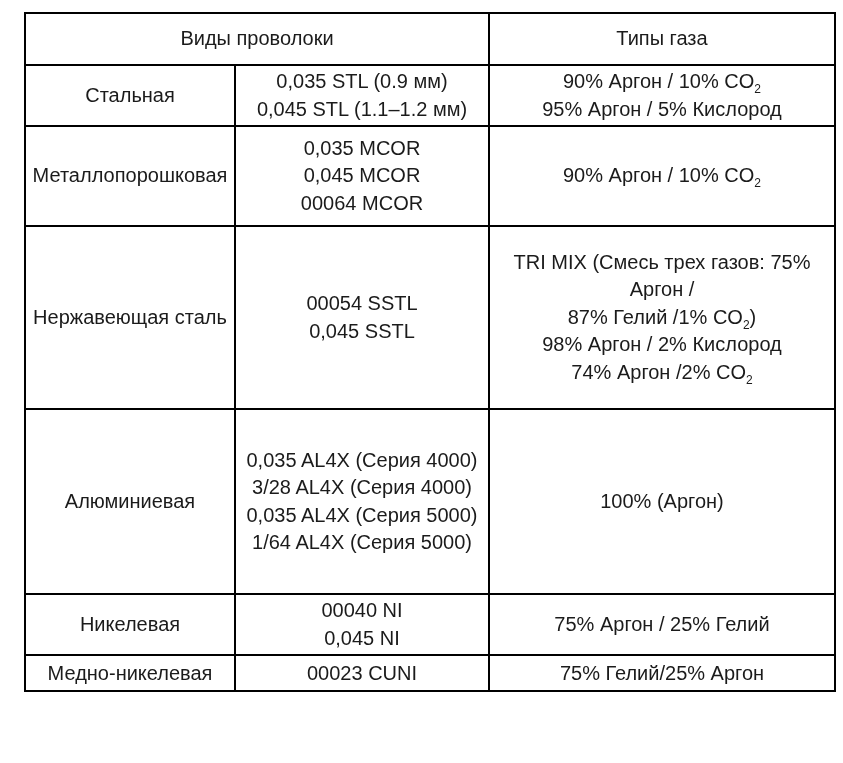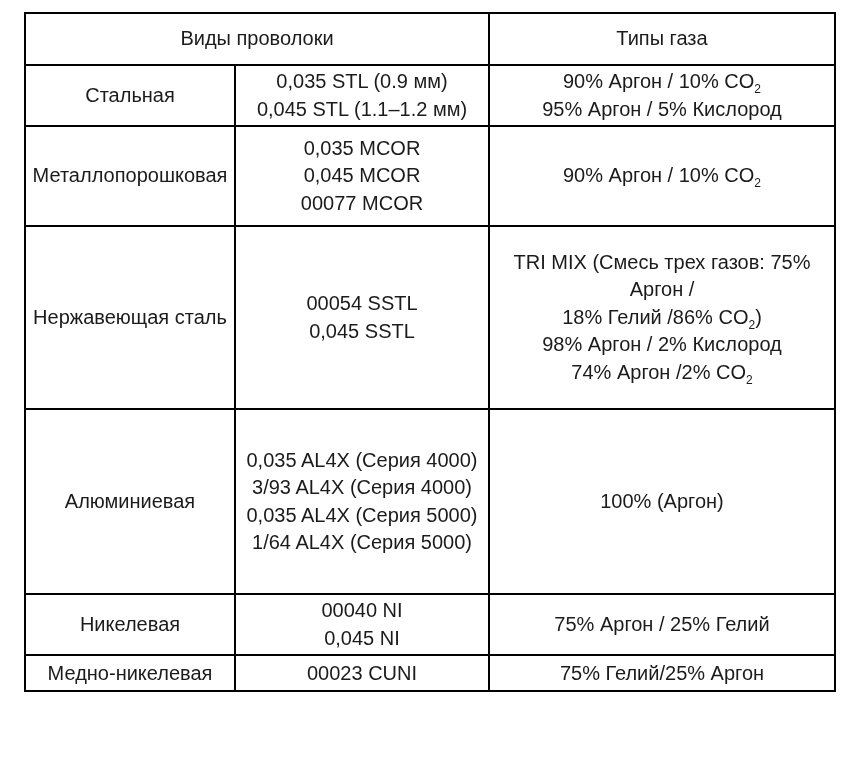--- a/index.html
+++ b/index.html
@@ -71,45 +71,45 @@
           <td>
             <div class="line"><span>90% Аргон / 10% CO</span><sub>2</sub></div>
             <div class="line"><span>95% Аргон / 5% Кислород</span></div>
           </td>
         </tr>
         <tr>
           <td>Металлопорошковая</td>
           <td>
             <div class="line">0,035 MCOR</div>
             <div class="line">0,045 MCOR</div>
-            <div class="line">00077 MCOR</div>
+            <div class="line">00064 MCOR</div>
           </td>
           <td>
             <div class="line"><span>90% Аргон / 10% CO</span><sub>2</sub></div>
           </td>
         </tr>
         <tr>
           <td>Нержавеющая сталь</td>
           <td>
             <div class="line">00054 SSTL</div>
             <div class="line">0,045 SSTL</div>
           </td>
           <td>
             <div class="line"><span>TRI MIX (Смесь трех газов: 75%</span></div>
             <div class="line"><span>Аргон /</span></div>
-            <div class="line"><span>18% Гелий /86% CO</span><sub>2</sub><span>)</span></div>
+            <div class="line"><span>87% Гелий /1% CO</span><sub>2</sub><span>)</span></div>
             <div class="line"><span>98% Аргон / 2% Кислород</span></div>
             <div class="line"><span>74% Аргон /2% CO</span><sub>2</sub></div>
           </td>
         </tr>
         <tr>
           <td>Алюминиевая</td>
           <td>
             <div class="line">0,035 AL4X (Серия 4000)</div>
-            <div class="line">3/93 AL4X (Серия 4000)</div>
+            <div class="line">3/28 AL4X (Серия 4000)</div>
             <div class="line">0,035 AL4X (Серия 5000)</div>
             <div class="line">1/64 AL4X (Серия 5000)</div>
           </td>
           <td>
             <div class="line"><span>100% (Аргон)</span></div>
           </td>
         </tr>
         <tr>
           <td>Никелевая</td>
           <td>

